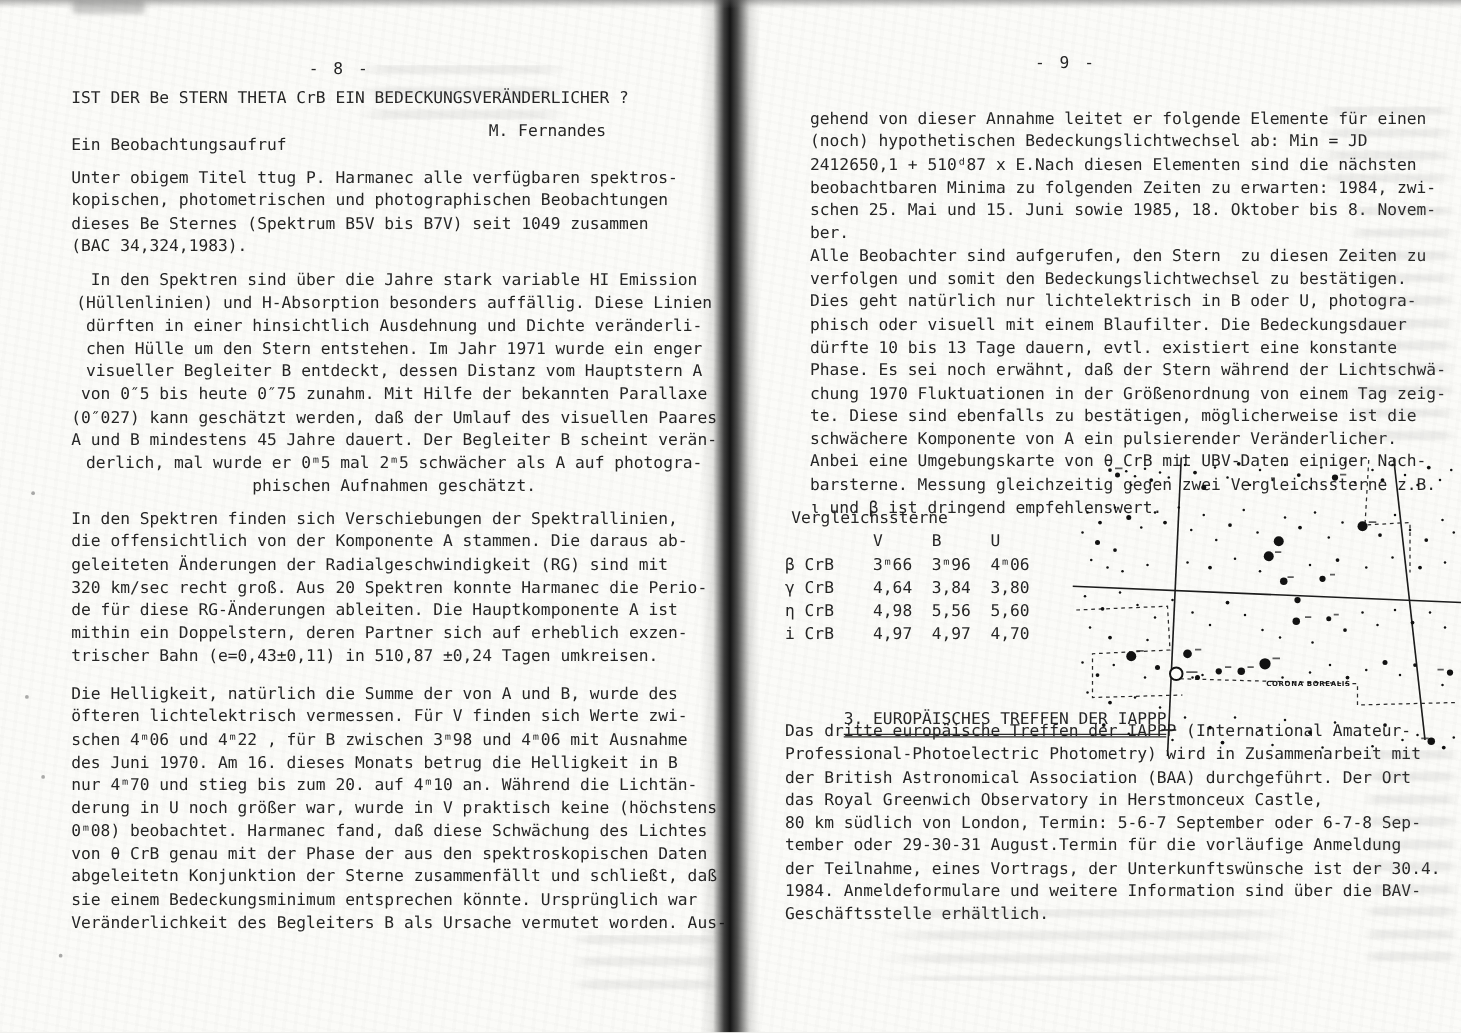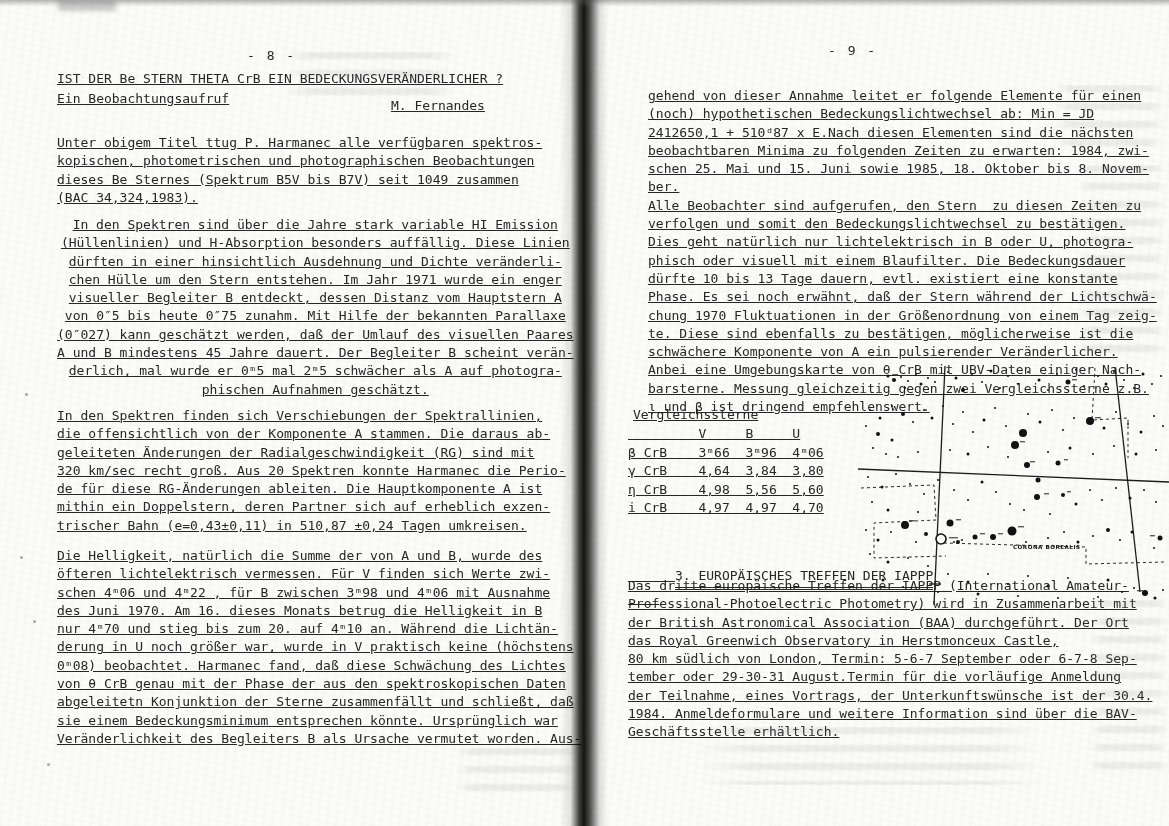--- a/index.html
+++ b/index.html
@@ -9,21 +9,21 @@
     font-family:"DejaVu Sans Mono","DejaVu Sans",monospace;
     color:#262626;
   }
   
   #scan::before{
     content:"";position:absolute;inset:0;pointer-events:none;
     background:
       repeating-linear-gradient(97deg,rgba(0,0,0,0.012) 0 3px,transparent 3px 9px),
       repeating-linear-gradient(12deg,rgba(0,0,0,0.01) 0 2px,transparent 2px 7px);
   }
-  .txt{position:absolute;white-space:pre;font-size:13px;line-height:18.3px;letter-spacing:0;text-decoration:underline;}
+  .txt{position:absolute;white-space:pre;font-size:13px;line-height:18.3px;letter-spacing:0;}
   .pgnum{position:absolute;font-size:13px;letter-spacing:2px;}
   .heading-underline{
     display:inline-block;border-bottom:3px double #2c2c2c;padding-bottom:1px;
   }
   
   .fold{
     position:absolute;top:0;left:560px;width:48px;height:826px;
     background:linear-gradient(90deg,
       rgba(0,0,0,0) 0%,rgba(0,0,0,0.10) 22%,rgba(10,10,10,0.78) 40%,
       #141414 50%,rgba(10,10,10,0.72) 62%,rgba(0,0,0,0.12) 82%,rgba(0,0,0,0) 100%);
@@ -52,21 +52,21 @@
     font-size:5.6px;font-weight:bold;letter-spacing:0.5px;fill:#151515;}
 </style>
 </head>
 <body>
 
 <div id="scan">
 
   <div>
     <div class="pgnum" style="left:247px;top:48px;">- 8 -</div>
     <div class="txt" style="left:57px;top:70px;">IST DER Be STERN THETA CrB EIN BEDECKUNGSVERÄNDERLICHER ?</div>
-    <div class="txt" style="left:57px;top:90px;">Ein Beobachtungsaufruf</div>
+    <div class="txt" style="left:57px;top:108px;">Ein Beobachtungsaufruf</div>
     <div class="txt" style="left:391px;top:97px;">M. Fernandes</div>
     <div class="txt" style="left:57px;top:134px;">Unter obigem Titel ttug P. Harmanec alle verfügbaren spektros-
 kopischen, photometrischen und photographischen Beobachtungen
 dieses Be Sternes (Spektrum B5V bis B7V) seit 1049 zusammen
 (BAC 34,324,1983).</div>
     <div class="txt" style="left:57px;top:216px;text-align:center;">In den Spektren sind über die Jahre stark variable HI Emission
 (Hüllenlinien) und H-Absorption besonders auffällig. Diese Linien
 dürften in einer hinsichtlich Ausdehnung und Dichte veränderli-
 chen Hülle um den Stern entstehen. Im Jahr 1971 wurde ein enger
 visueller Begleiter B entdeckt, dessen Distanz vom Hauptstern A

